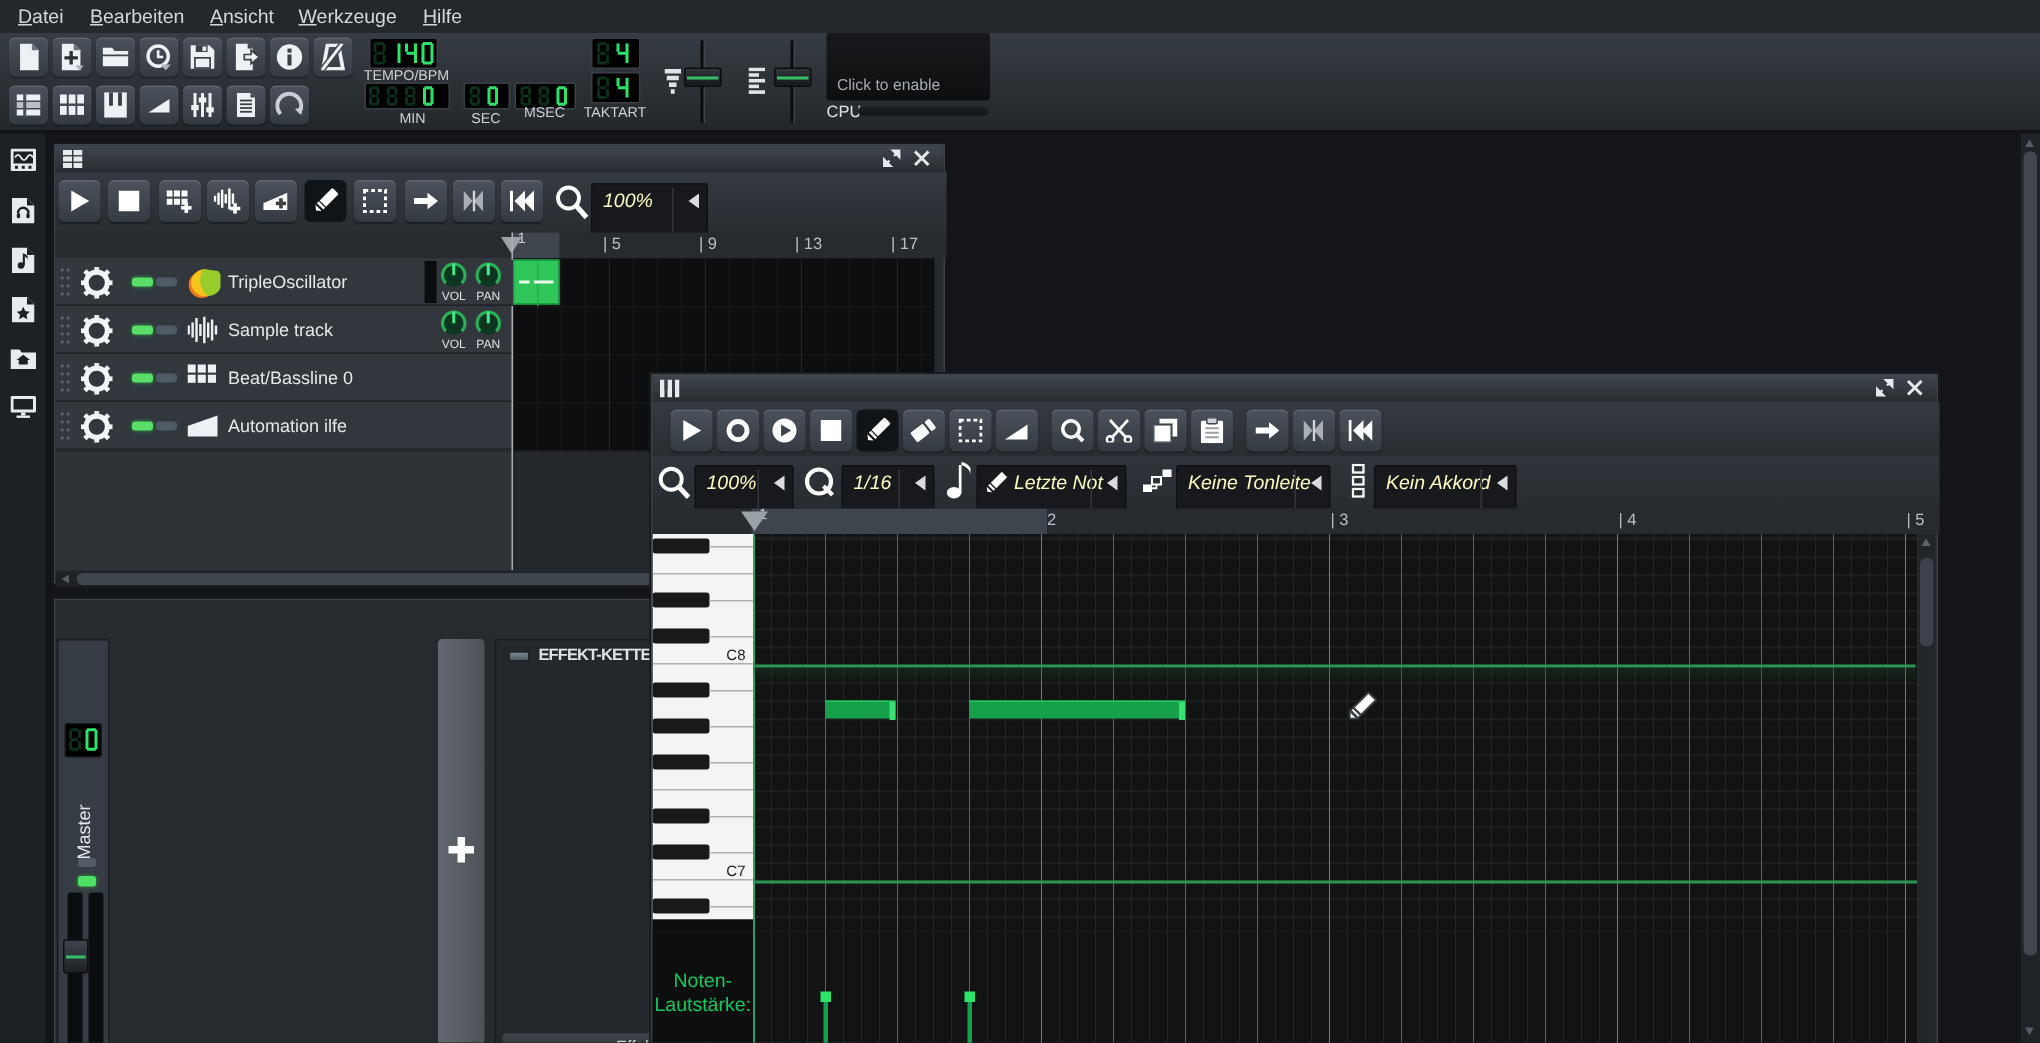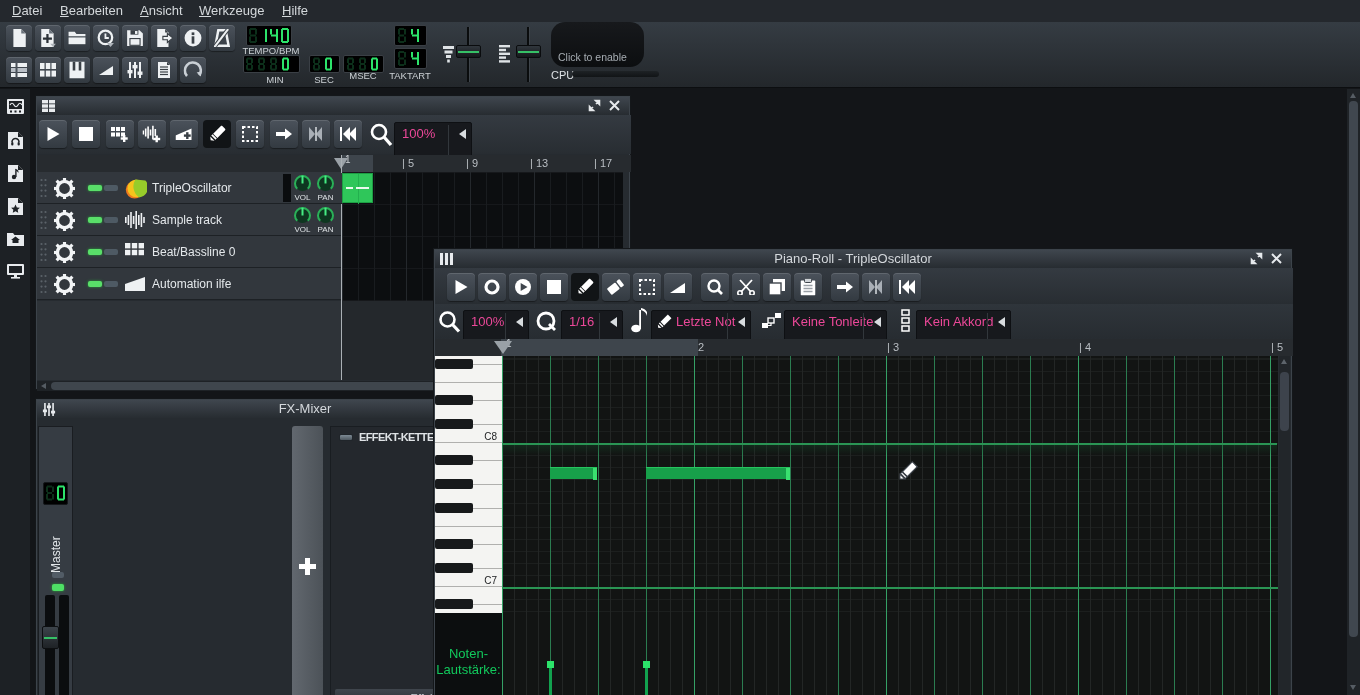--- a/index.html
+++ b/index.html
@@ -24,21 +24,21 @@
 .titlebar { position:absolute; left:1px; top:1px; right:1px; height:18px;
   background:linear-gradient(#3f464e,#272c31); }
 .titlebar .title { position:absolute; left:24px; right:44px; text-align:center; top:1px; font-size:13px; color:#d4d8dc; }
 .wbtn { position:absolute; top:2px; width:13px; height:13px; color:#e6e9ec; }
 
 .wtoolbar { position:absolute; background:linear-gradient(#343a41,#282d32); }
 .wbtn2 { position:absolute; width:28px; height:28px; border-radius:4px;
   background:linear-gradient(#4b525b,#333a41); box-shadow:inset 0 1px 0 rgba(255,255,255,.12), 0 1px 1px rgba(0,0,0,.4); }
 .wbtn2.active { background:#111416; box-shadow:none; }
 .wbtn2 svg { position:absolute; left:50%; top:50%; transform:translate(-50%,-50%); }
-.combo { position:absolute; height:36px; background:#17191d; border:1px solid #0e1013; border-radius:2px; color:#ec4899; font-size:13px; }
+.combo { position:absolute; height:36px; background:#17191d; border:1px solid #0e1013; border-radius:2px; color:#fef9c3; font-size:13px;font-style:italic; }
 .combo .val { position:absolute; left:7px; top:3px; }
 .combo .arr { position:absolute; right:5px; top:6px; width:0; height:0;
   border-top:5px solid transparent; border-bottom:5px solid transparent; border-right:7px solid #d8dcdf; }
 .combo .sep { position:absolute; right:22px; top:2px; bottom:2px; width:1px; background:#32373c; }
 </style>
 </head>
 <body>
 <div id="root">
 
 <div id="menubar">
@@ -338,21 +338,21 @@
           <rect x="0" y="7.6" width="11" height="2.4"></rect>
           <rect x="0" y="11.4" width="7" height="2.4"></rect>
           <rect x="0" y="15.2" width="11" height="2.4"></rect>
         </g>
       </svg>
   <div class="abs" style="left:527px;top:5px;width:3px;height:55px;background:#0a0c0d;border-right:1px solid #3f454b"></div>
   <div class="abs" style="left:516px;top:23px;width:25px;height:13px;background:linear-gradient(#31373d,#15181b);border:1px solid #0a0c0e;border-radius:2px">
     <div style="position:absolute;left:1px;right:1px;top:5px;height:2px;background:#36c066"></div>
   </div>
 
-  <div class="abs" style="left:551px;top:0px;width:93px;height:45px;background:linear-gradient(#17191c,#0c0e10);border-radius:14px">
+  <div class="abs" style="left:551px;top:0px;width:109px;height:45px;background:linear-gradient(#17191c,#0c0e10);border-radius:2px">
     <div style="position:absolute;left:7px;bottom:4px;font-size:10.5px;color:#a6acb2">Click to enable</div>
   </div>
   <div class="abs" style="left:551px;top:47px;font-size:11px;color:#dde1e4">CPU</div>
   <div class="abs" style="left:572px;top:49px;width:87px;height:6px;background:linear-gradient(#1e2225,#111416);border-radius:3px"></div>
 </div>
 
 <div id="sidebar" class="abs" style="left:0;top:89px;width:30px;height:606px;background:#1d2125;">
   <svg class="abs" style="left:7px;top:10px" width="17" height="15" viewBox="0 0 17 15">
         <rect x="0" y="0" width="17" height="15" rx="1" fill="#e8ebee"></rect>
         <rect x="2" y="2" width="13" height="8" fill="#1d2125"></rect>
@@ -734,33 +734,20 @@
   <div class="abs" style="left:305px;top:59px;width:1px;height:18px;background:#aab0b5"></div>
       <div class="abs" style="left:305px;top:108px;width:1px;height:176px;background:#aab0b5"></div>
 
   <div class="abs" style="left:1px;top:285px;width:594px;height:10px;background:#1e2226">
     <div class="abs" style="left:4px;top:2px;width:0;height:0;border-top:3.5px solid transparent;border-bottom:3.5px solid transparent;border-right:5px solid #555c63"></div>
     <div class="abs" style="left:14px;top:1px;width:420px;height:8px;background:#3f464d;border-radius:4px"></div>
   </div>
 </div>
 
 <div id="fxmixer" class="win" style="left:35px;top:398px;width:540px;height:300px;">
-  <div class="titlebar">
-    <svg style="position:absolute;left:5px;top:3px" width="14" height="13" viewBox="0 0 16 16">
-          <g fill="#e8ebee">
-            <rect x="2" y="0" width="2" height="16"></rect>
-            <rect x="7" y="0" width="2" height="16"></rect>
-            <rect x="12" y="0" width="2" height="16"></rect>
-            <rect x="0.5" y="8" width="5" height="3.4"></rect>
-            <rect x="5.5" y="3" width="5" height="3.4"></rect>
-            <rect x="10.5" y="9.5" width="5" height="3.4"></rect>
-          </g>
-        </svg>
-    <div class="title" style="left:24px;right:24px">FX-Mixer</div>
-  </div>
 
   <div class="abs" style="left:2px;top:27px;width:35px;height:271px;background:#363c43;border:1px solid #1a1d21">
     <div class="abs" style="left:4px;top:55px;width:25px;height:23px;background:#000;border:1px solid #14171a;border-radius:2px">
       <svg width="23" height="21" viewBox="0 0 23 21" style="position:absolute;left:0;top:0">
         <g fill="#0c2f1a">
               <rect x="3" y="2.5" width="5" height="2"></rect>
               <rect x="3" y="9" width="5" height="2"></rect>
               <rect x="3" y="15.5" width="5" height="2"></rect>
               <rect x="2" y="3.5" width="2" height="5.5"></rect>
               <rect x="8" y="3.5" width="2" height="5.5"></rect>
@@ -805,21 +792,20 @@
   <div class="titlebar">
     <svg style="position:absolute;left:5px;top:3px" width="13" height="12" viewBox="0 0 13 12">
           <g fill="#e8ebee">
             <rect x="0" y="0" width="3" height="12"></rect>
             <rect x="5" y="0" width="3" height="12"></rect>
             <rect x="10" y="0" width="3" height="12"></rect>
             <rect x="3" y="0" width="2" height="7" fill="#3a4047"></rect>
             <rect x="8" y="0" width="2" height="7" fill="#3a4047"></rect>
           </g>
         </svg>
-    <div class="title">Piano-Roll - TripleOscillator</div>
     <svg class="wbtn" style="right:28px" width="13" height="13" viewBox="0 0 13 13">
           <g stroke="#e6e9ec" stroke-width="1.6" fill="#e6e9ec">
             <path d="M1.5 11.5 L5 8 M1.5 11.5 l0 -4 l4 4 z"></path>
             <path d="M11.5 1.5 L8 5 M11.5 1.5 l-4 0 l4 4 z"></path>
           </g>
         </svg>
     <svg class="wbtn" style="right:8px" width="13" height="13" viewBox="0 0 13 13">
           <path d="M2 2 L11 11 M11 2 L2 11" stroke="#e6e9ec" stroke-width="2"></path>
         </svg>
   </div>

